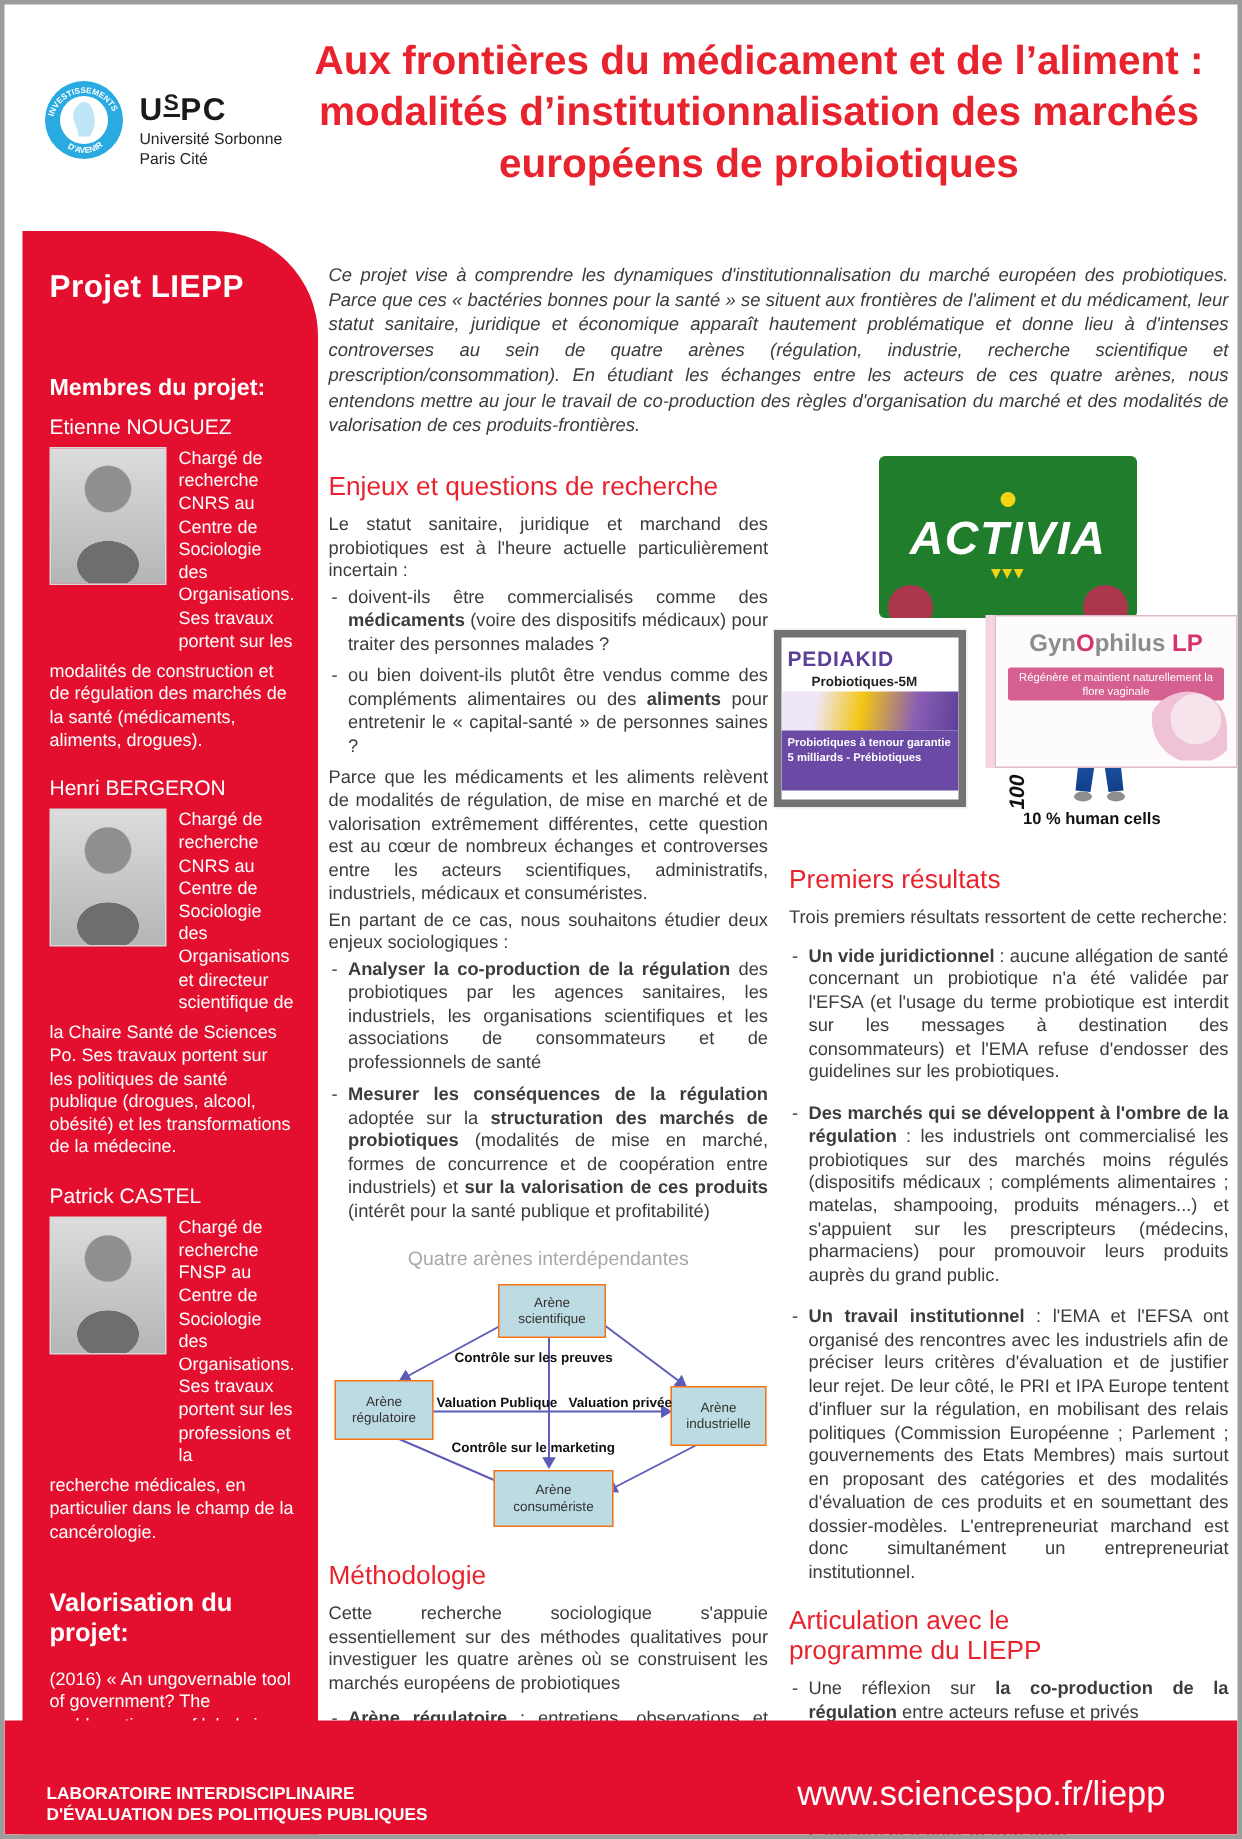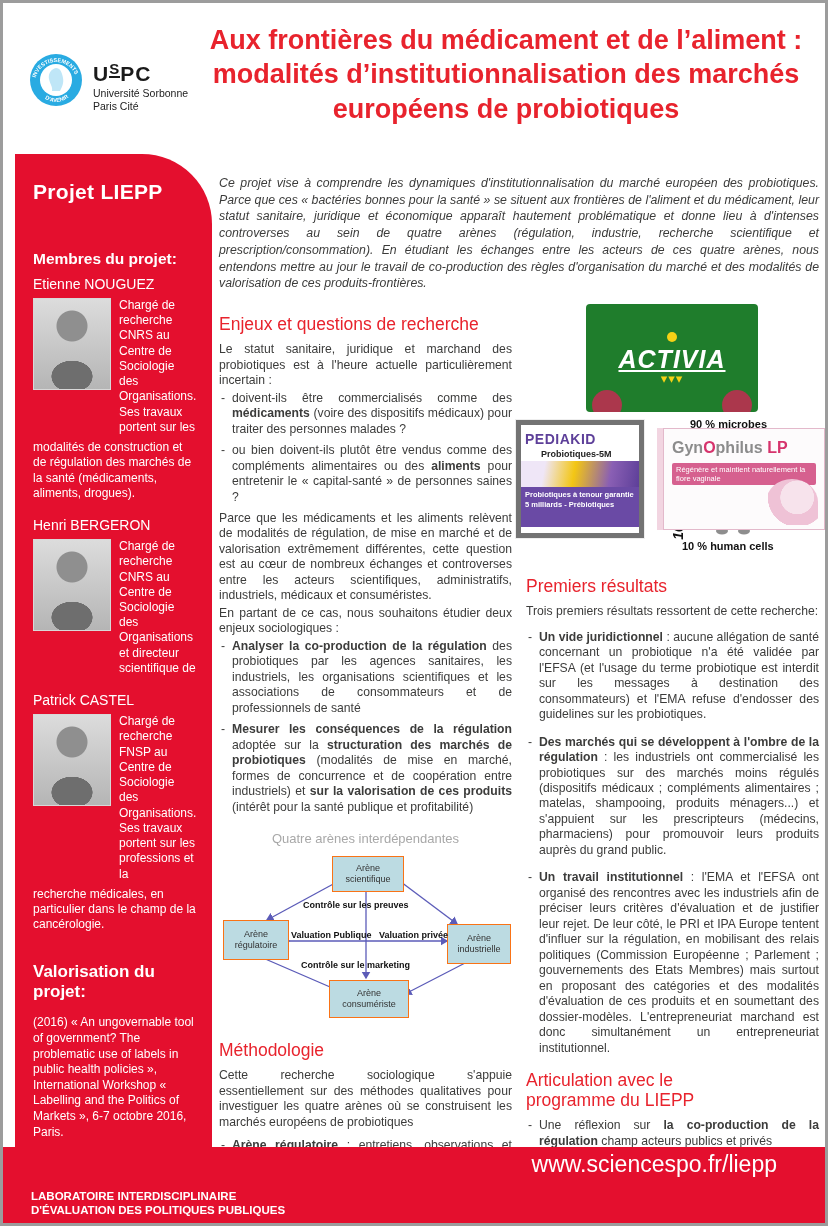--- a/index.html
+++ b/index.html
@@ -46,49 +46,49 @@
   .diagram-title{color:#a8a8a8;font-size:13px;text-align:center;margin-bottom:2px;}
   .dgm{position:relative;width:293px;height:178px;}
   .dgm svg{position:absolute;left:0;top:0;}
   .node{position:absolute;background:#bcdbe2;border:1px solid #f97316;color:#333;
     font-size:9px;text-align:center;display:flex;align-items:center;justify-content:center;line-height:1.25;}
   .edge-label{position:absolute;font-size:9px;font-weight:bold;color:#111;white-space:nowrap;}
   
   .imgs{position:relative;height:252px;}
   .activia{position:absolute;left:60px;top:4px;width:172px;height:108px;background:#1f7d2c;
     border-radius:4px;display:flex;flex-direction:column;align-items:center;justify-content:center;overflow:hidden;}
-  .activia-word{color:#fff;font-size:25px;font-weight:bold;font-style:italic;letter-spacing:1px;text-decoration:underline;}
+  .activia-word{color:#fff;font-size:31px;font-weight:bold;font-style:italic;letter-spacing:1px;}
   .activia-dot{width:10px;height:10px;border-radius:50%;background:#f5d216;margin-bottom:3px;}
   .activia-arrow{color:#f5d216;font-size:13px;letter-spacing:1px;line-height:.8;}
   .activia-fruit{position:absolute;bottom:-8px;width:30px;height:30px;border-radius:50%;background:#c42a52;opacity:.85;}
   .pediakid{position:absolute;left:-10px;top:120px;width:118px;height:108px;background:#fff;
     border:5px solid #737373;box-shadow:0 0 0 1px #eee;overflow:hidden;}
   .pk-brand{color:#5d3f99;font-weight:bold;font-size:14px;padding:6px 4px 0;letter-spacing:.5px;}
   .pk-sub{color:#222;font-size:9px;font-weight:bold;padding:2px 20px;}
   .pk-swoosh{height:26px;background:linear-gradient(100deg,#efe6f7 20%,#f3c614 45%,#8a5fb4 75%,#5d3f99 100%);}
   .pk-bottom{background:#6a4aa5;color:#fff;font-size:7.5px;font-weight:bold;padding:3px 4px;height:34px;line-height:1.3;}
-  .gyno{position:absolute;right:-6px;top:128px;width:160px;height:100px;background:#fdfbfc;
-    border:1px solid #e3b9cb;box-shadow:-6px 0 0 #f2d5e1;overflow:hidden;}
+  .gyno{position:absolute;right:-6px;top:110px;width:160px;height:100px;background:#fdfbfc;
+    border:1px solid #e3b9cb;box-shadow:-6px 0 0 #f2d5e1;overflow:hidden;text-align:center;}
   .gy-brand{padding:10px 8px 0;font-size:16px;color:#8c8c8c;font-weight:bold;}
   .gy-brand .o{color:#d6336c;}
   .gy-lp{color:#d6336c;}
   .gy-bar{margin:6px 8px 0;background:#d6608f;color:#fff;font-size:7.5px;padding:2px 4px;border-radius:2px;}
   .gy-fig{position:absolute;right:6px;bottom:4px;width:52px;height:46px;border-radius:50% 50% 0 0;
     background:radial-gradient(circle at 60% 40%, #f7e3ec 40%, #efc2d6 41% 70%, rgba(0,0,0,0) 71%);}
   .human{position:absolute;left:128px;top:118px;width:150px;height:134px;}
   .hm-top{position:absolute;left:36px;top:0;font-size:11px;font-weight:bold;color:#111;white-space:nowrap;}
   .hm-bottom{position:absolute;left:28px;bottom:0;font-size:11px;font-weight:bold;color:#111;white-space:nowrap;}
   .hm-side{position:absolute;left:-28px;top:62px;transform:rotate(-90deg);transform-origin:center;
     font-size:14px;font-weight:bold;font-style:italic;color:#111;white-space:nowrap;}
   .hm-svg{position:absolute;left:48px;top:13px;}
   
   .footer{position:absolute;left:0;right:0;bottom:0;height:76px;background:#e40f2e;color:#fff;}
   .ft-brand{position:absolute;left:27px;top:4px;font-size:31px;font-weight:bold;letter-spacing:.5px;}
   .ft-lab{position:absolute;left:28px;top:42px;font-size:11.5px;font-weight:bold;line-height:1.25;}
-  .ft-url{position:absolute;right:48px;top:4px;font-size:23px;margin-left:14px;}
+  .ft-url{position:absolute;right:48px;top:35px;font-size:23px;margin-left:14px;}
 </style>
 </head>
 <body>
 
 <div class="poster">
 
   <div class="logos">
     <svg width="54" height="54" viewBox="0 0 54 54">
       <circle cx="27" cy="27" r="26" fill="#29abe2"></circle>
       <circle cx="27" cy="27" r="16" fill="#ffffff"></circle>
@@ -127,20 +127,21 @@
       </div>
       <div class="bio-rest">modalités de construction et de régulation des marchés de la santé (médicaments, aliments, drogues).</div>
     </div>
 
     <div class="member" style="margin-top:16px;">
       <div class="member-name">Henri BERGERON</div>
       <div class="member-row">
         <div class="photo"></div>
         <div class="bio-side">Chargé de recherche CNRS au Centre de Sociologie des Organisations et directeur scientifique de</div>
       </div>
+      <div class="bio-rest">la Chaire Santé de Sciences Po. Ses travaux portent sur les politiques de santé publique (drogues, alcool, obésité) et les transformations de la médecine.</div>
     </div>
 
     <div class="member" style="margin-top:16px;">
       <div class="member-name">Patrick CASTEL</div>
       <div class="member-row">
         <div class="photo"></div>
         <div class="bio-side">Chargé de recherche FNSP au Centre de Sociologie des Organisations. Ses travaux portent sur les professions et la</div>
       </div>
       <div class="bio-rest">recherche médicales, en particulier dans le champ de la cancérologie.</div>
     </div>
@@ -240,21 +241,21 @@
           </div>
         </div>
 
         <h3 class="section" style="margin-top:24px;">Premiers résultats</h3>
         <p class="p" style="margin-bottom:10px;">Trois premiers résultats ressortent de cette recherche:</p>
         <div class="li" style="margin-bottom:12px;"><span class="b">Un vide juridictionnel</span><span> : aucune allégation de santé concernant un probiotique n'a été validée par l'EFSA (et l'usage du terme probiotique est interdit sur les messages à destination des consommateurs) et l'EMA refuse d'endosser des guidelines sur les probiotiques.</span></div>
         <div class="li" style="margin-bottom:12px;"><span class="b">Des marchés qui se développent à l'ombre de la régulation</span><span> : les industriels ont commercialisé les probiotiques sur des marchés moins régulés (dispositifs médicaux ; compléments alimentaires ; matelas, shampooing, produits ménagers...) et s'appuient sur les prescripteurs (médecins, pharmaciens) pour promouvoir leurs produits auprès du grand public.</span></div>
         <div class="li" style="margin-bottom:12px;"><span class="b">Un travail institutionnel</span><span> : l'EMA et l'EFSA ont organisé des rencontres avec les industriels afin de préciser leurs critères d'évaluation et de justifier leur rejet. De leur côté, le PRI et IPA Europe tentent d'influer sur la régulation, en mobilisant des relais politiques (Commission Européenne ; Parlement ; gouvernements des Etats Membres) mais surtout en proposant des catégories et des modalités d'évaluation de ces produits et en soumettant des dossier-modèles. L'entrepreneuriat marchand est donc simultanément un entrepreneuriat institutionnel.</span></div>
 
         <h3 class="section" style="width:200px;">Articulation avec le programme du LIEPP</h3>
-        <div class="li" style="margin-bottom:10px;"><span>Une réflexion sur </span><span class="b">la co-production de la régulation</span><span> champ acteurs publics et privés</span></div>
+        <div class="li" style="margin-bottom:10px;"><span>Une réflexion sur </span><span class="b">la co-production de la régulation</span><span> entre acteurs refuse et privés</span></div>
         <div class="li" style="margin-bottom:10px;"><span>Une réflexion sur </span><span class="b">le rôle de la régulation dans l'innovation</span><span> et sur l'entrepreneuriat institutionnel</span></div>
         <div class="li" style="margin-bottom:10px;"><span>Une réflexion sur </span><span class="b">l'articulation entre valeur sanitaire et valeur marchande</span><span></span></div>
       </div>
     </div>
   </div>
 
   <div class="footer">
     <div class="ft-lab">
       <div>LABORATOIRE INTERDISCIPLINAIRE</div>
       <div>D'ÉVALUATION DES POLITIQUES PUBLIQUES</div>

